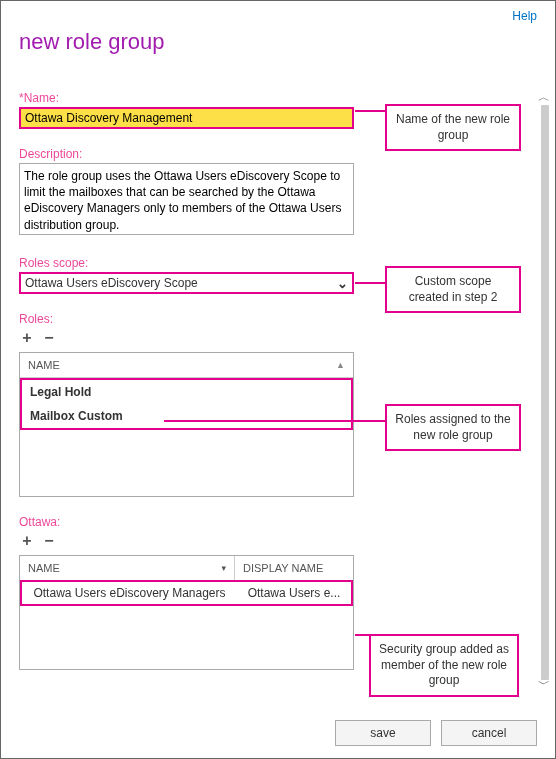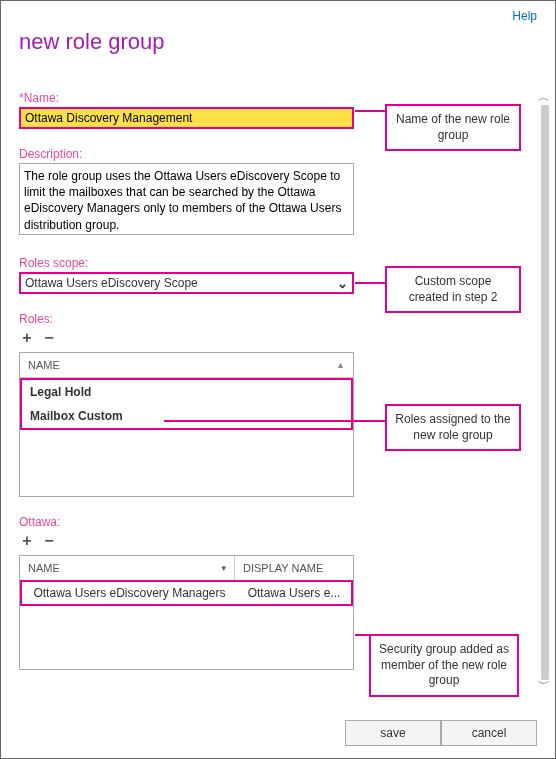--- a/index.html
+++ b/index.html
@@ -82,21 +82,21 @@
     }
     .scroll-arrow-up { top: -2px; }
     .scroll-arrow-down { bottom: -2px; }
     .scroll-thumb {
       position: absolute; top: 14px; left: 2px; width: 8px; height: 575px;
       background: #ccc; border-radius: 1px;
     }
 
     
     .footer {
-      position: absolute; bottom: 12px; right: 18px; display: flex; 
+      position: absolute; bottom: 12px; right: 18px; display: flex; gap: 10px;
     }
     .btn {
       width: 96px; height: 26px; border: 1px solid #aaa; background: #f4f4f4;
       font-size: 12px; color: #333; cursor: pointer;
     }
     .col-chev { font-size: 9px; color: #555; }
   </style>
 </head>
 <body>
 

